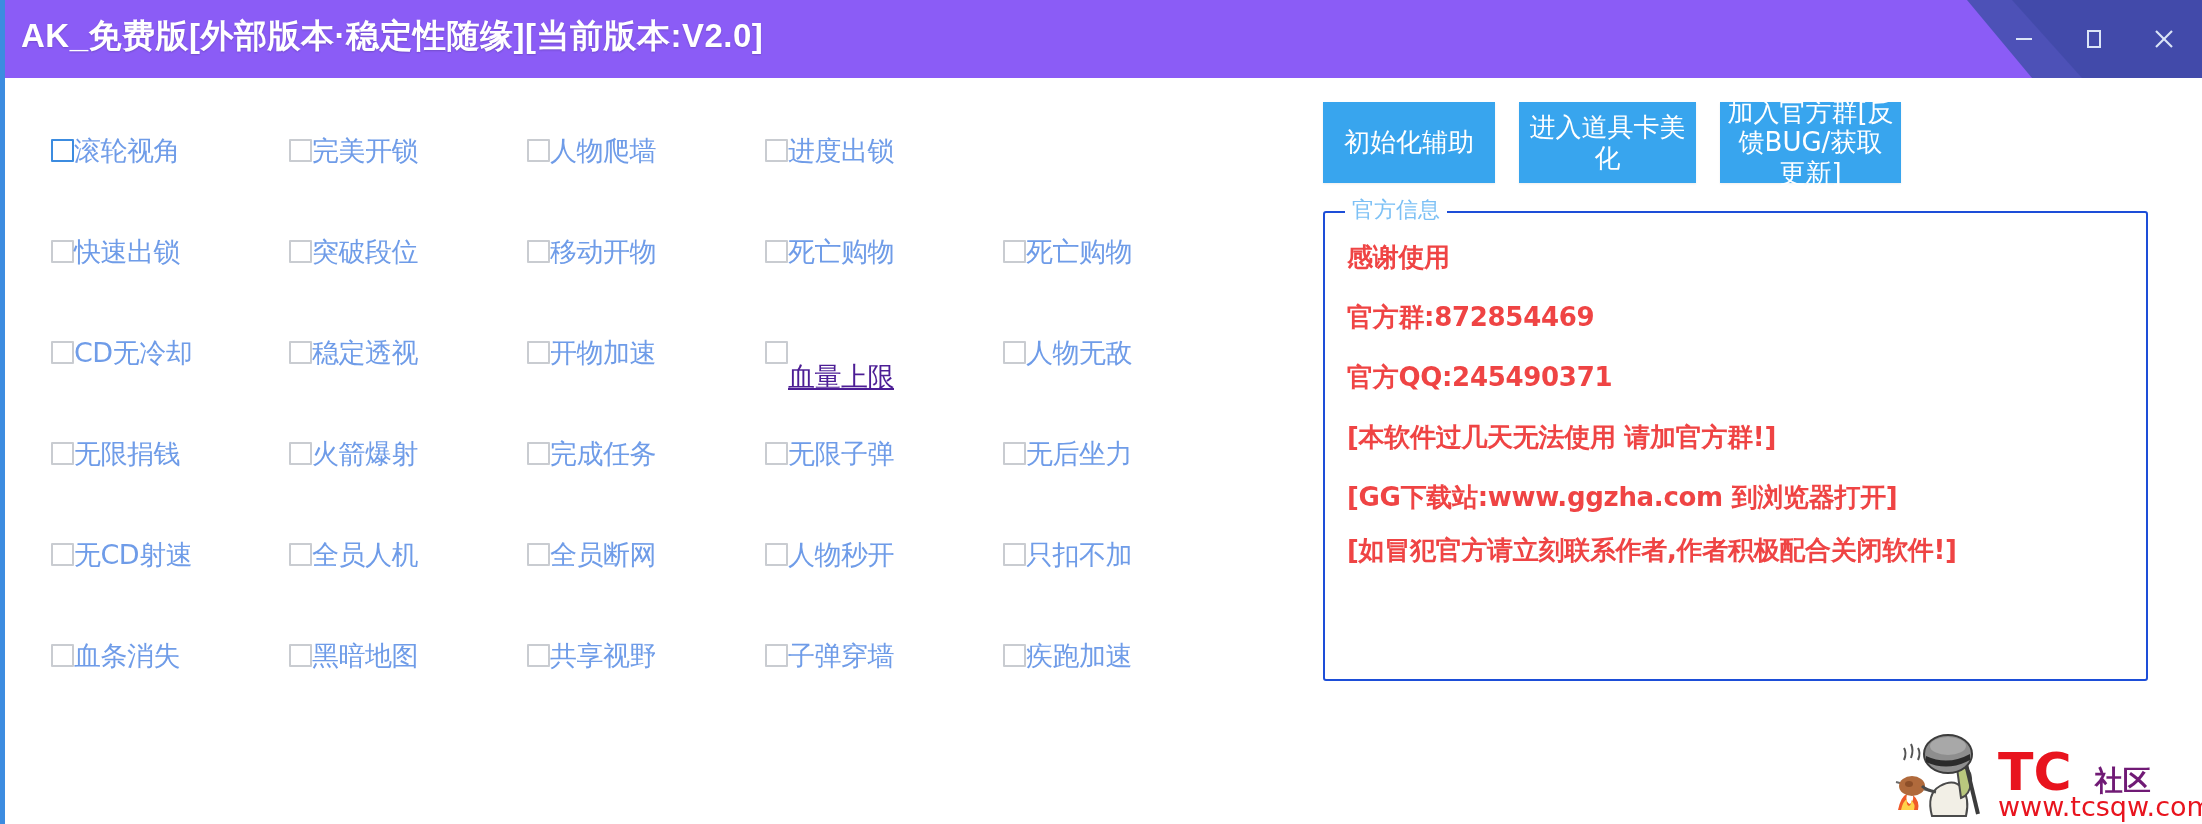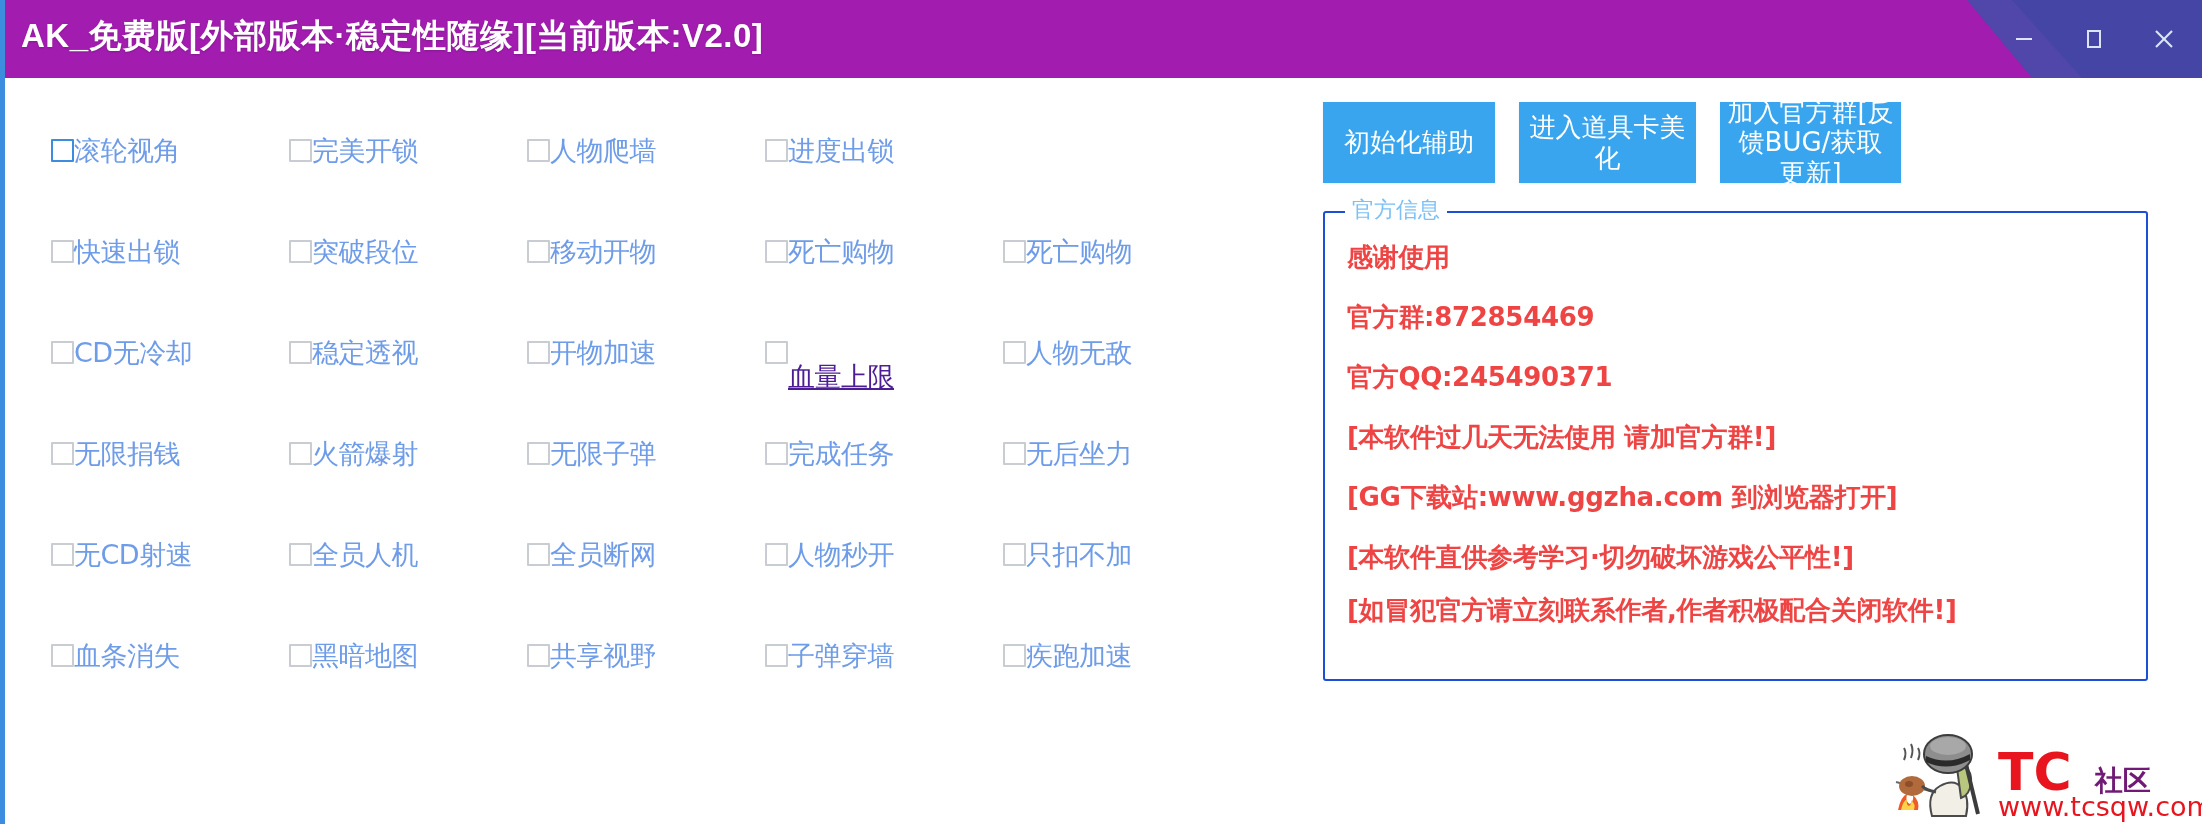--- a/index.html
+++ b/index.html
@@ -13,21 +13,21 @@
     position:relative;width:2202px;height:824px;
     background:#ffffff;
     border-left:5px solid #3c8ce0;
     box-sizing:border-box;
     overflow:hidden;
   }
 
   
   .titlebar{
     position:absolute;left:0;top:0;right:0;height:78px;
-    background:#a21caf;
+    background:#8b5cf6;
     overflow:hidden;
   }
   .titlebar-deco{
     position:absolute;top:0;right:0;width:420px;height:78px;
     overflow:hidden;pointer-events:none;
   }
   .titlebar-deco svg{display:block;}
   .title-text{
     position:absolute;left:16px;top:14px;
     font-size:33px;font-weight:bold;color:#ffffff;
@@ -240,25 +240,25 @@
         <label class="chk">
             <span class="box"></span>
             <span class="lbl">无限捐钱</span>
           </label>
         <label class="chk">
             <span class="box"></span>
             <span class="lbl">火箭爆射</span>
           </label>
         <label class="chk">
             <span class="box"></span>
+            <span class="lbl">完成任务</span>
+          </label>
+        <label class="chk">
+            <span class="box"></span>
             <span class="lbl">无限子弹</span>
-          </label>
-        <label class="chk">
-            <span class="box"></span>
-            <span class="lbl">完成任务</span>
           </label>
         <label class="chk">
             <span class="box"></span>
             <span class="lbl">无后坐力</span>
           </label>
       </div>
 
       <div class="chk-row">
         <label class="chk">
             <span class="box"></span>
@@ -322,21 +322,20 @@
       </div>
 
       <div class="infobox">
         <div class="infobox-legend">官方信息</div>
         <div class="infobox-content">
           <div class="line">感谢使用</div>
           <div class="line">官方群:872854469</div>
           <div class="line">官方QQ:245490371</div>
           <div class="line">[本软件过几天无法使用 请加官方群!]</div>
           <div class="line">[GG下载站:www.ggzha.com 到浏览器打开]</div>
-          <div class="line">[本软件直供参考学习·切勿破坏游戏公平性!]</div>
           <div class="line wrap">[如冒犯官方请立刻联系作者,作者积极配合关闭软件!]</div>
         </div>
       </div>
 
     </div>
 
     <div class="watermark">
       <svg class="wm-art" viewBox="0 0 120 92">
 
         <path d="M30 30 q3 -7 0 -12" stroke="#555" stroke-width="2" fill="none"></path>

